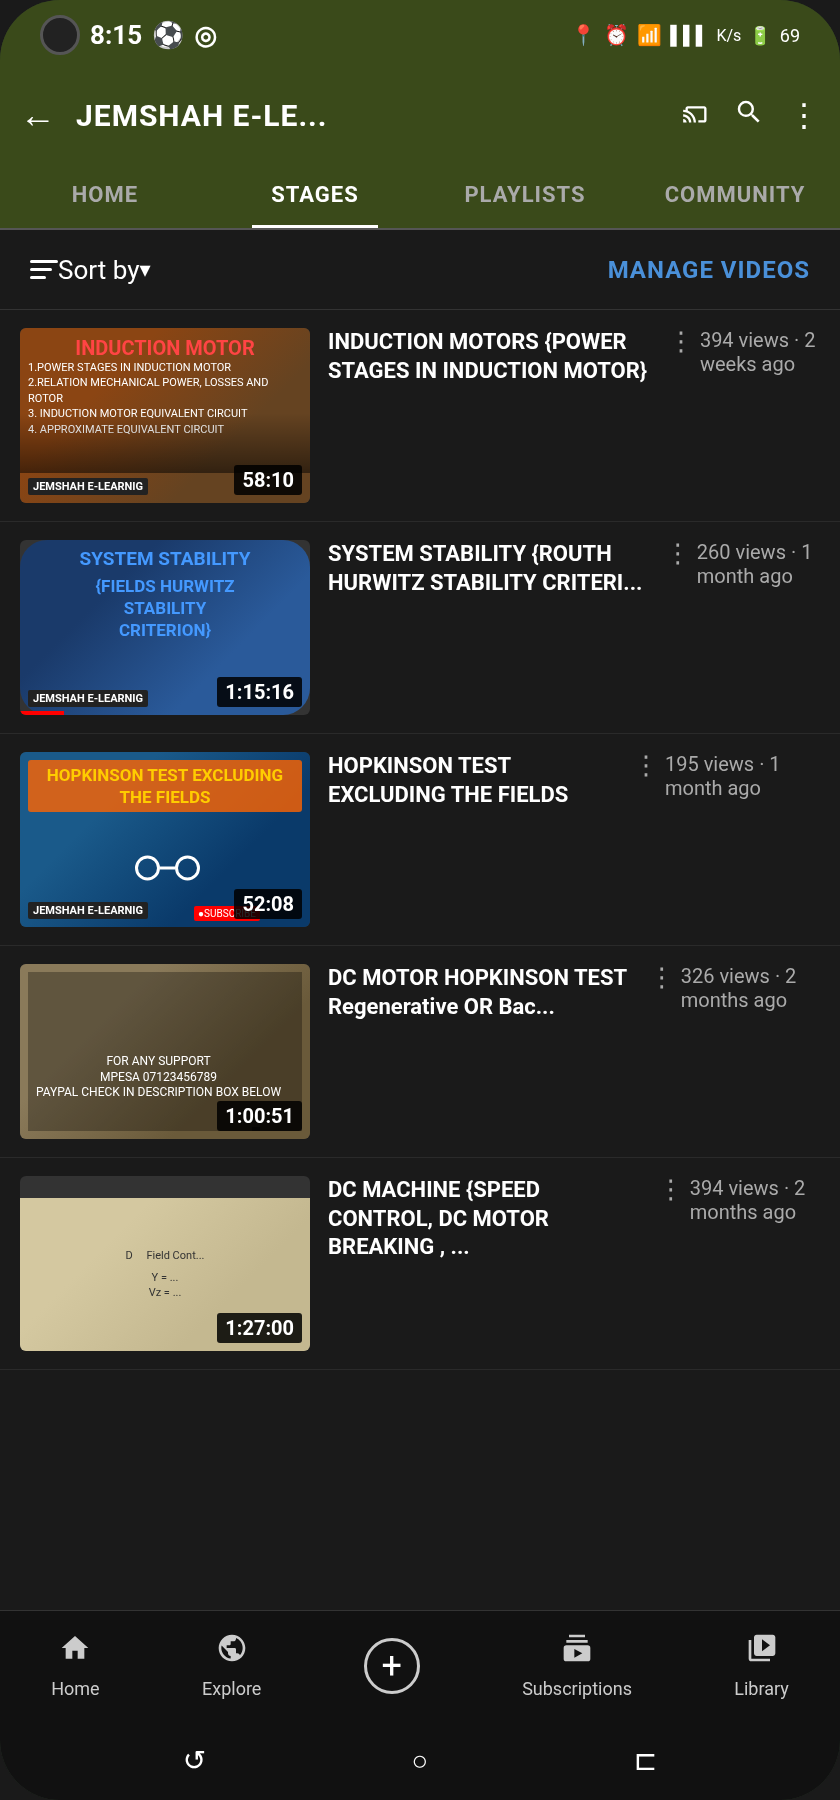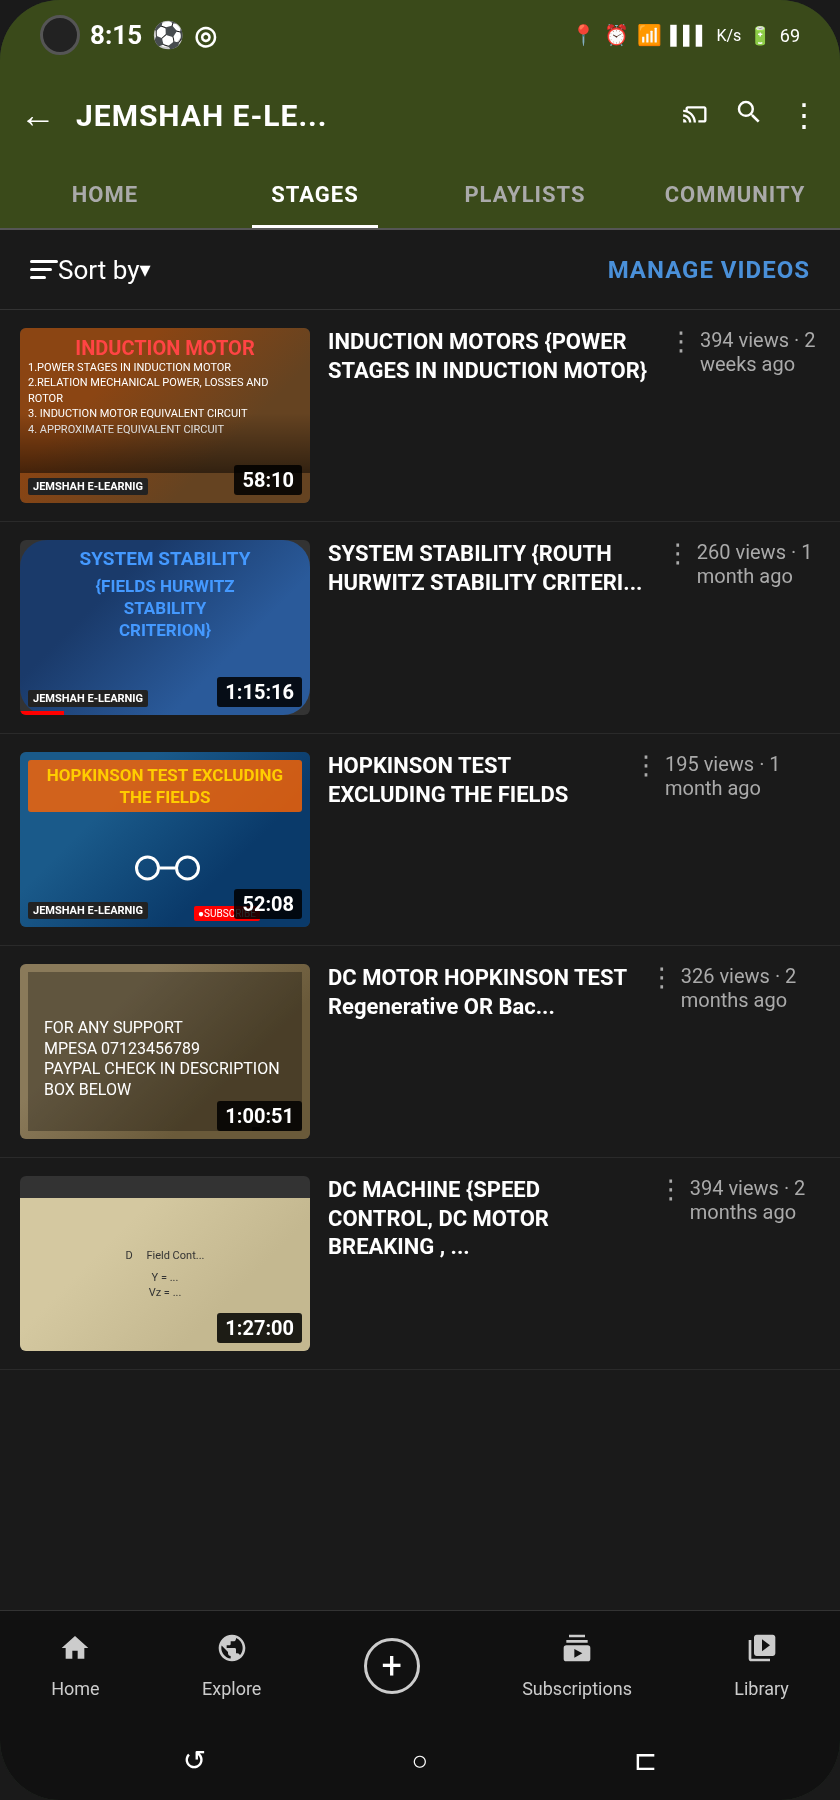--- a/index.html
+++ b/index.html
@@ -462,21 +462,21 @@
             <span>1 month ago</span>
           </span>
         </div>
       </div>
 
       <div class="video-item">
         <div class="thumbnail-wrapper">
           <div class="thumb-inner thumb4">
             <div style="flex:1;display:flex;align-items:center;justify-content:center;position:relative;width:100%;">
               <div style="background:rgba(0,0,0,0.3);width:100%;height:100%;position:absolute;top:0;left:0;"></div>
-              <div style="position:absolute;bottom:30px;left:16px;color:white;font-size:16px;line-height:1.3;">
+              <div style="position:absolute;bottom:30px;left:8px;color:white;font-size:12px;line-height:1.3;text-align:center;">
                 FOR ANY SUPPORT<br>MPESA 07123456789<br>PAYPAL CHECK IN DESCRIPTION BOX BELOW
               </div>
             </div>
             <div style="position:absolute;bottom:8px;right:50px;color:white;font-size:10px;background:rgba(0,0,0,0.5);padding:2px 4px;"></div>
           </div>
           <div class="duration-badge">1:00:51</div>
         </div>
         <div class="video-info">
           <div class="video-title-row">
             <span class="video-title">DC MOTOR HOPKINSON TEST Regenerative OR Bac...</span>

